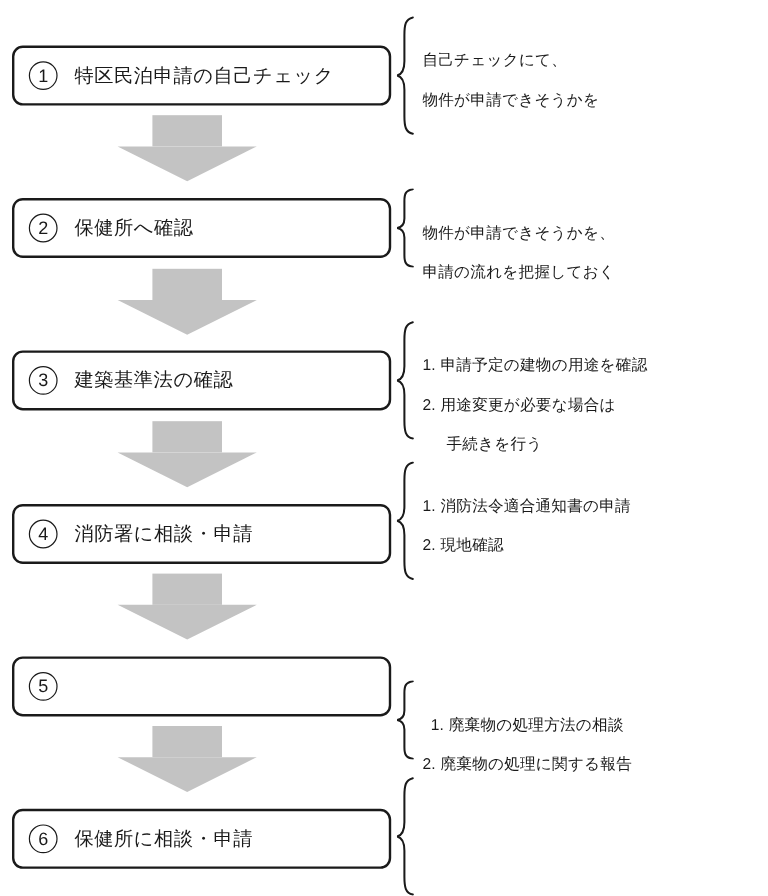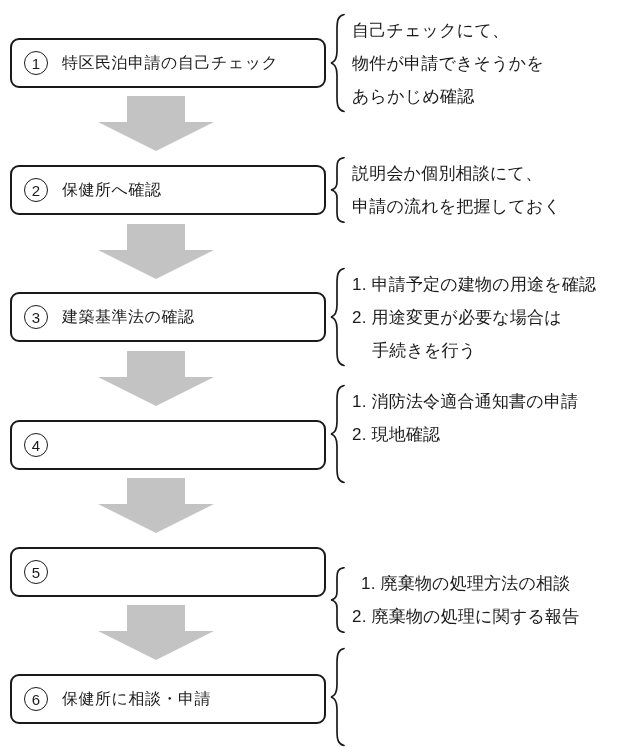--- a/index.html
+++ b/index.html
@@ -58,22 +58,23 @@
     display: flex;
     align-items: stretch;
   }
   .note .brace {
     width: 15px;
     flex: 0 0 auto;
   }
   .note .brace svg { display: block; width: 15px; height: 100%; }
   .note .lines {
     margin-left: 7px;
-    font-size: 17px;
+    font-size: 13px;
     letter-spacing: 0.2px;
+    margin-top: 20px;
   }
   .note .lines .ln {
     line-height: 33px;
     white-space: nowrap;
   }
   .note .lines .ln.indent { padding-left: 20px; }
   
   .down-arrow {
     position: absolute;
     left: 98px;
@@ -106,21 +107,20 @@
   </div>
   <div class="note" style="top:63px; height:99px;">
     <span class="brace">
       <svg viewBox="0 0 15 100" preserveAspectRatio="none" aria-hidden="true">
         <path d="M 14 1 C 8 2.5, 7 7, 7 16 L 7 38 C 7 46, 5 49, 1 50 C 5 51, 7 54, 7 62 L 7 84 C 7 93, 8 97.5, 14 99" fill="none" stroke="#1a1a1a" stroke-width="1.7" vector-effect="non-scaling-stroke" stroke-linecap="round"></path>
       </svg>
     </span>
     <div class="lines">
       <div class="ln">自己チェックにて、</div>
       <div class="ln">物件が申請できそうかを</div>
-      <div class="ln">あらかじめ確認</div>
     </div>
   </div>
 
   <div class="down-arrow" style="top:96px;">
     <div class="shaft"></div>
       <div class="head"></div>
   </div>
 
   <div class="step-box" style="top:165px;">
     <span class="num-circle">
@@ -128,21 +128,21 @@
       </span>
     <span class="box-label">保健所へ確認</span>
   </div>
   <div class="note" style="top:190px; height:66px;">
     <span class="brace">
       <svg viewBox="0 0 15 100" preserveAspectRatio="none" aria-hidden="true">
         <path d="M 14 1 C 8 2.5, 7 7, 7 16 L 7 38 C 7 46, 5 49, 1 50 C 5 51, 7 54, 7 62 L 7 84 C 7 93, 8 97.5, 14 99" fill="none" stroke="#1a1a1a" stroke-width="1.7" vector-effect="non-scaling-stroke" stroke-linecap="round"></path>
       </svg>
     </span>
     <div class="lines">
-      <div class="ln">説明会か個別相談にて、</div>
+      <div class="ln">物件が申請できそうかを、</div>
       <div class="ln">申請の流れを把握しておく</div>
     </div>
   </div>
 
   <div class="down-arrow" style="top:224px;">
     <div class="shaft"></div>
       <div class="head"></div>
   </div>
 
   <div class="step-box" style="top:292px;">
@@ -166,20 +166,21 @@
 
   <div class="down-arrow" style="top:351px;">
     <div class="shaft"></div>
       <div class="head"></div>
   </div>
 
   <div class="step-box" style="top:420px;">
     <span class="num-circle">
         <span>4</span>
       </span>
+    <span class="box-label">消防署に相談・申請</span>
   </div>
   <div class="note" style="top:434px; height:99px;">
     <span class="brace">
       <svg viewBox="0 0 15 100" preserveAspectRatio="none" aria-hidden="true">
         <path d="M 14 1 C 8 2.5, 7 7, 7 16 L 7 38 C 7 46, 5 49, 1 50 C 5 51, 7 54, 7 62 L 7 84 C 7 93, 8 97.5, 14 99" fill="none" stroke="#1a1a1a" stroke-width="1.7" vector-effect="non-scaling-stroke" stroke-linecap="round"></path>
       </svg>
     </span>
     <div class="lines">
       <div class="ln">1. 消防法令適合通知書の申請</div>
       <div class="ln">2. 現地確認</div>

